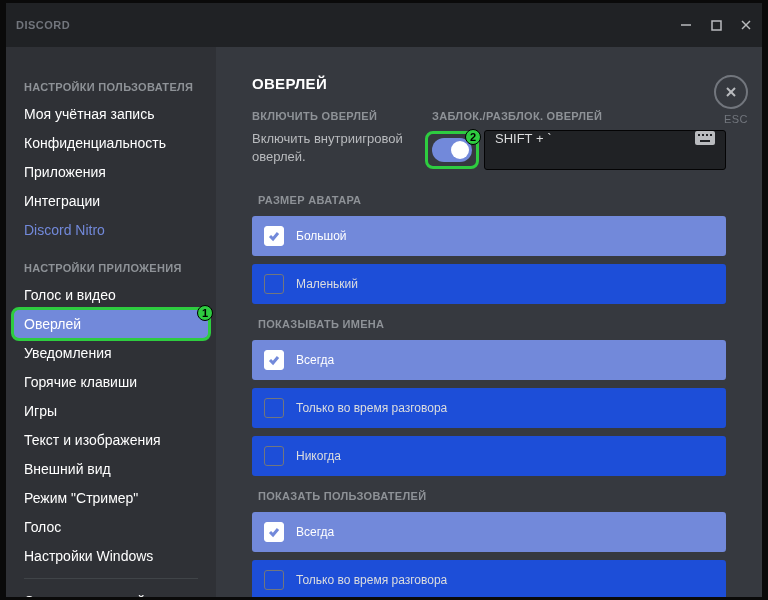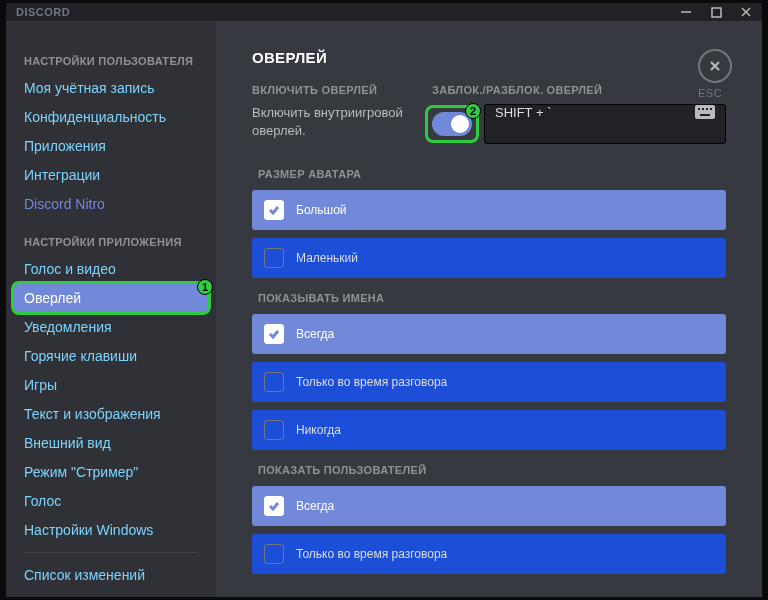--- a/index.html
+++ b/index.html
@@ -1,33 +1,33 @@
 <!DOCTYPE html>
 <html><head>
 <meta charset="utf-8">
 <style>
 * { margin: 0; padding: 0; box-sizing: border-box; font-family: -apple-system, BlinkMacSystemFont, "Segoe UI", sans-serif; }
 body { background: #0a0a0a; width: 768px; height: 600px; overflow: hidden; }
 .frame { width: 756px; height: 594px; margin: 3px auto; background: #36393f; display: flex; flex-direction: column; }
-.titlebar { height: 18px; background: #202225; display: flex; align-items: center; padding: 0 10px; }
+.titlebar { height: 44px; background: #202225; display: flex; align-items: center; padding: 0 10px; }
 .titlebar-title { color: #72767d; font-size: 11px; font-weight: 700; letter-spacing: 0.5px; flex: 1; }
 .win-controls { display: flex; gap: 18px; align-items: center; }
 .win-btn { width: 12px; height: 12px; display: flex; align-items: center; justify-content: center; cursor: pointer; }
 .win-btn svg { stroke: #b9bbbe; stroke-width: 1.5; fill: none; }
 .body { flex: 1; display: flex; overflow: hidden; }
 .sidebar { width: 210px; background: #2f3136; padding: 28px 8px 0 8px; overflow-y: auto; }
 .side-header { color: #8e9297; font-size: 11px; font-weight: 700; letter-spacing: 0.3px; padding: 6px 10px; text-transform: uppercase; }
-.side-item { color: #7dd3fc; font-size: 14px; padding: 6px 10px; border-radius: 4px; cursor: pointer; margin: 1px 0; }
+.side-item { color: #ffffff; font-size: 14px; padding: 6px 10px; border-radius: 4px; cursor: pointer; margin: 1px 0; }
 .side-item.nitro { color: #7289da; }
 .side-item.active { background: #7289da; color: #fff; position: relative; border-radius: 3px; }
 .callout { position: absolute; border: 3px solid #2ecc40; border-radius: 8px; pointer-events: none; }
 .callout-num { position: absolute; width: 16px; height: 16px; background: #2ecc40; color: #000; font-size: 11px; font-weight: 700; border-radius: 50%; display: flex; align-items: center; justify-content: center; top: -5px; right: -5px; border: 1px solid #000; }
 .side-sep { height: 1px; background: #404448; margin: 8px 10px; }
 .main { flex: 1; background: #36393f; padding: 28px 36px 0 36px; overflow-y: auto; position: relative; }
-.esc-wrap { position: absolute; top: 28px; right: 30px; text-align: left; }
+.esc-wrap { position: absolute; top: 28px; right: 14px; text-align: right; }
 .esc-btn { width: 34px; height: 34px; border: 2px solid #72767d; border-radius: 50%; display: flex; align-items: center; justify-content: center; cursor: pointer; margin-bottom: 4px; }
 .esc-btn svg { stroke: #b9bbbe; stroke-width: 2; fill: none; }
 .esc-label { color: #72767d; font-size: 11px; letter-spacing: 0.5px; }
 .page-title { color: #fff; font-size: 15px; font-weight: 700; letter-spacing: 0.3px; margin-bottom: 18px; }
 .row { display: flex; gap: 20px; margin-bottom: 24px; }
 .col { flex: 1; }
 .field-label { color: #8e9297; font-size: 11px; font-weight: 700; letter-spacing: 0.3px; margin-bottom: 8px; }
 .field-desc { color: #b9bbbe; font-size: 13px; line-height: 1.4; }
 .toggle-row { display: flex; align-items: center; gap: 12px; position: relative; }
 .toggle { width: 40px; height: 24px; background: #7289da; border-radius: 12px; position: relative; cursor: pointer; flex-shrink: 0; }

